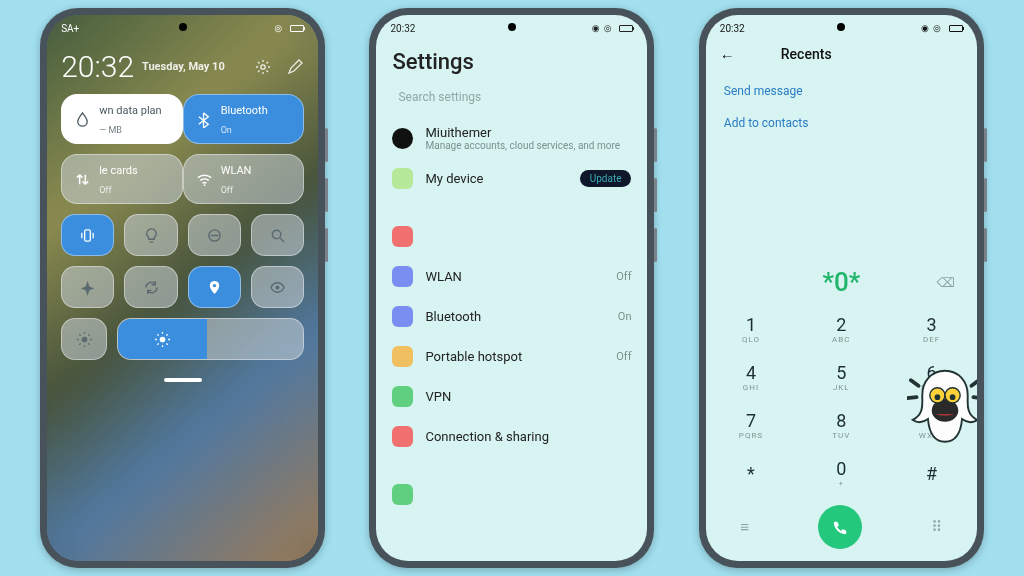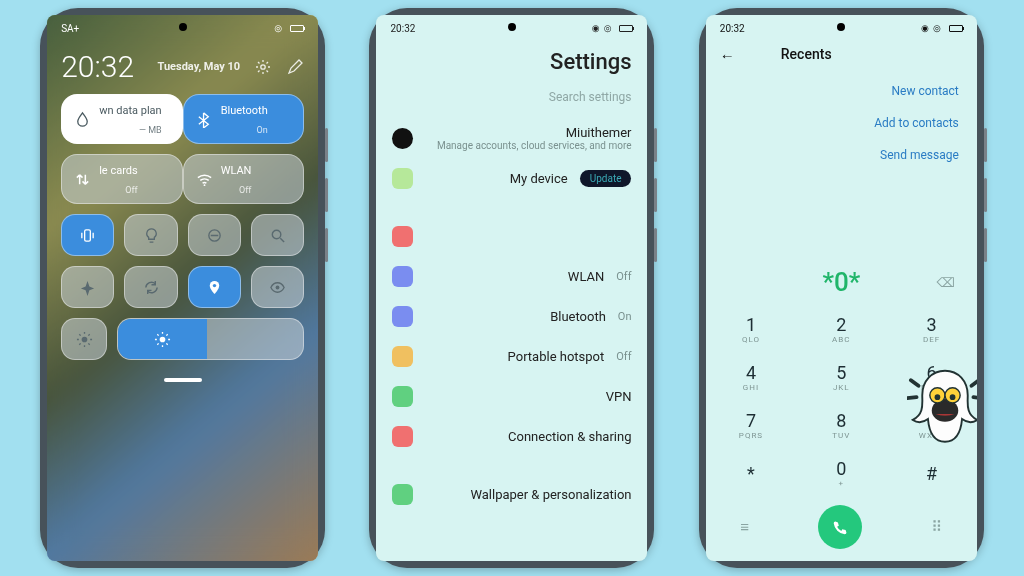--- a/index.html
+++ b/index.html
@@ -1,20 +1,20 @@
 <!DOCTYPE html>
 <html><head>
 <meta charset="utf-8">
 <style>
 * { margin:0; padding:0; box-sizing:border-box; font-family:-apple-system,Roboto,sans-serif; }
 body { background:#a2e0f0; width:1024px; height:576px; display:flex; align-items:center; justify-content:space-around; padding:0 18px; }
 
 .phone { width:285px; height:560px; background:#47525a; border-radius:38px; padding:7px; position:relative; box-shadow:0 2px 8px rgba(0,0,0,.25); }
 .phone::after { content:""; position:absolute; right:-3px; top:120px; width:3px; height:34px; background:#7a8188; border-radius:2px; box-shadow:0 50px 0 #7a8188, 0 100px 0 #7a8188; }
-.screen { width:100%; height:100%; border-radius:8px; overflow:hidden; position:relative;text-align:right; }
+.screen { width:100%; height:100%; border-radius:32px; overflow:hidden; position:relative; }
 .holepunch { position:absolute; top:8px; left:50%; transform:translateX(-50%); width:8px; height:8px; background:#000; border-radius:50%; z-index:30; }
 .statusbar { height:26px; display:flex; align-items:center; justify-content:space-between; padding:0 14px; font-size:10px; position:relative; z-index:20; }
 .status-icons { display:flex; gap:4px; align-items:center; font-size:9px; }
 .status-icons span { display:inline-block; }
 .bat { width:14px; height:7px; border:1px solid currentColor; border-radius:1px; position:relative; }
 .bat::after { content:""; position:absolute; right:-2px; top:1px; width:1px; height:3px; background:currentColor; }
 .sig { display:flex; align-items:flex-end; gap:1px; }
 .sig i { width:2px; background:currentColor; }
 .sig i:nth-child(1){height:3px}.sig i:nth-child(2){height:5px}.sig i:nth-child(3){height:7px}.sig i:nth-child(4){height:8px}
 
@@ -315,21 +315,20 @@
           <div class="item">
         <div class="ic" style="background:#f07070"></div>
         <span class="label">Connection &amp; sharing</span>
 
       </div>
         </div>
     <div class="gap"></div>
     <div id="p2-items2">
           <div class="item">
         <div class="ic" style="background:#60d080"></div>
-        <span class="label">Wallpaper &amp; personalization</span>
 
       </div>
         </div>
   </div>
  </div>
 </div>
 
 <div class="phone p3">
  <div class="screen">
   <div class="holepunch"></div>
@@ -340,23 +339,22 @@
           <span>◎</span>
           <span class="sig"><i></i><i></i><i></i><i></i></span>
           <span class="bat"></span>
     </div>
   </div>
   <div class="hdr">
     <span class="back">←</span>
     <span>Recents</span>
   </div>
   <div class="menu" id="p3-menu">
-        <a>New contact</a>
+        <a>Send message</a>
         <a>Add to contacts</a>
-        <a>Send message</a>
       </div>
 
   <div class="dialarea">
     <div class="readout">
       <span>*0*</span>
       <span class="bksp">⌫</span>
     </div>
     <div class="pad" id="p3-pad">
           <div class="key">1<small>QLO</small></div>
           <div class="key">2<small>ABC</small></div>

